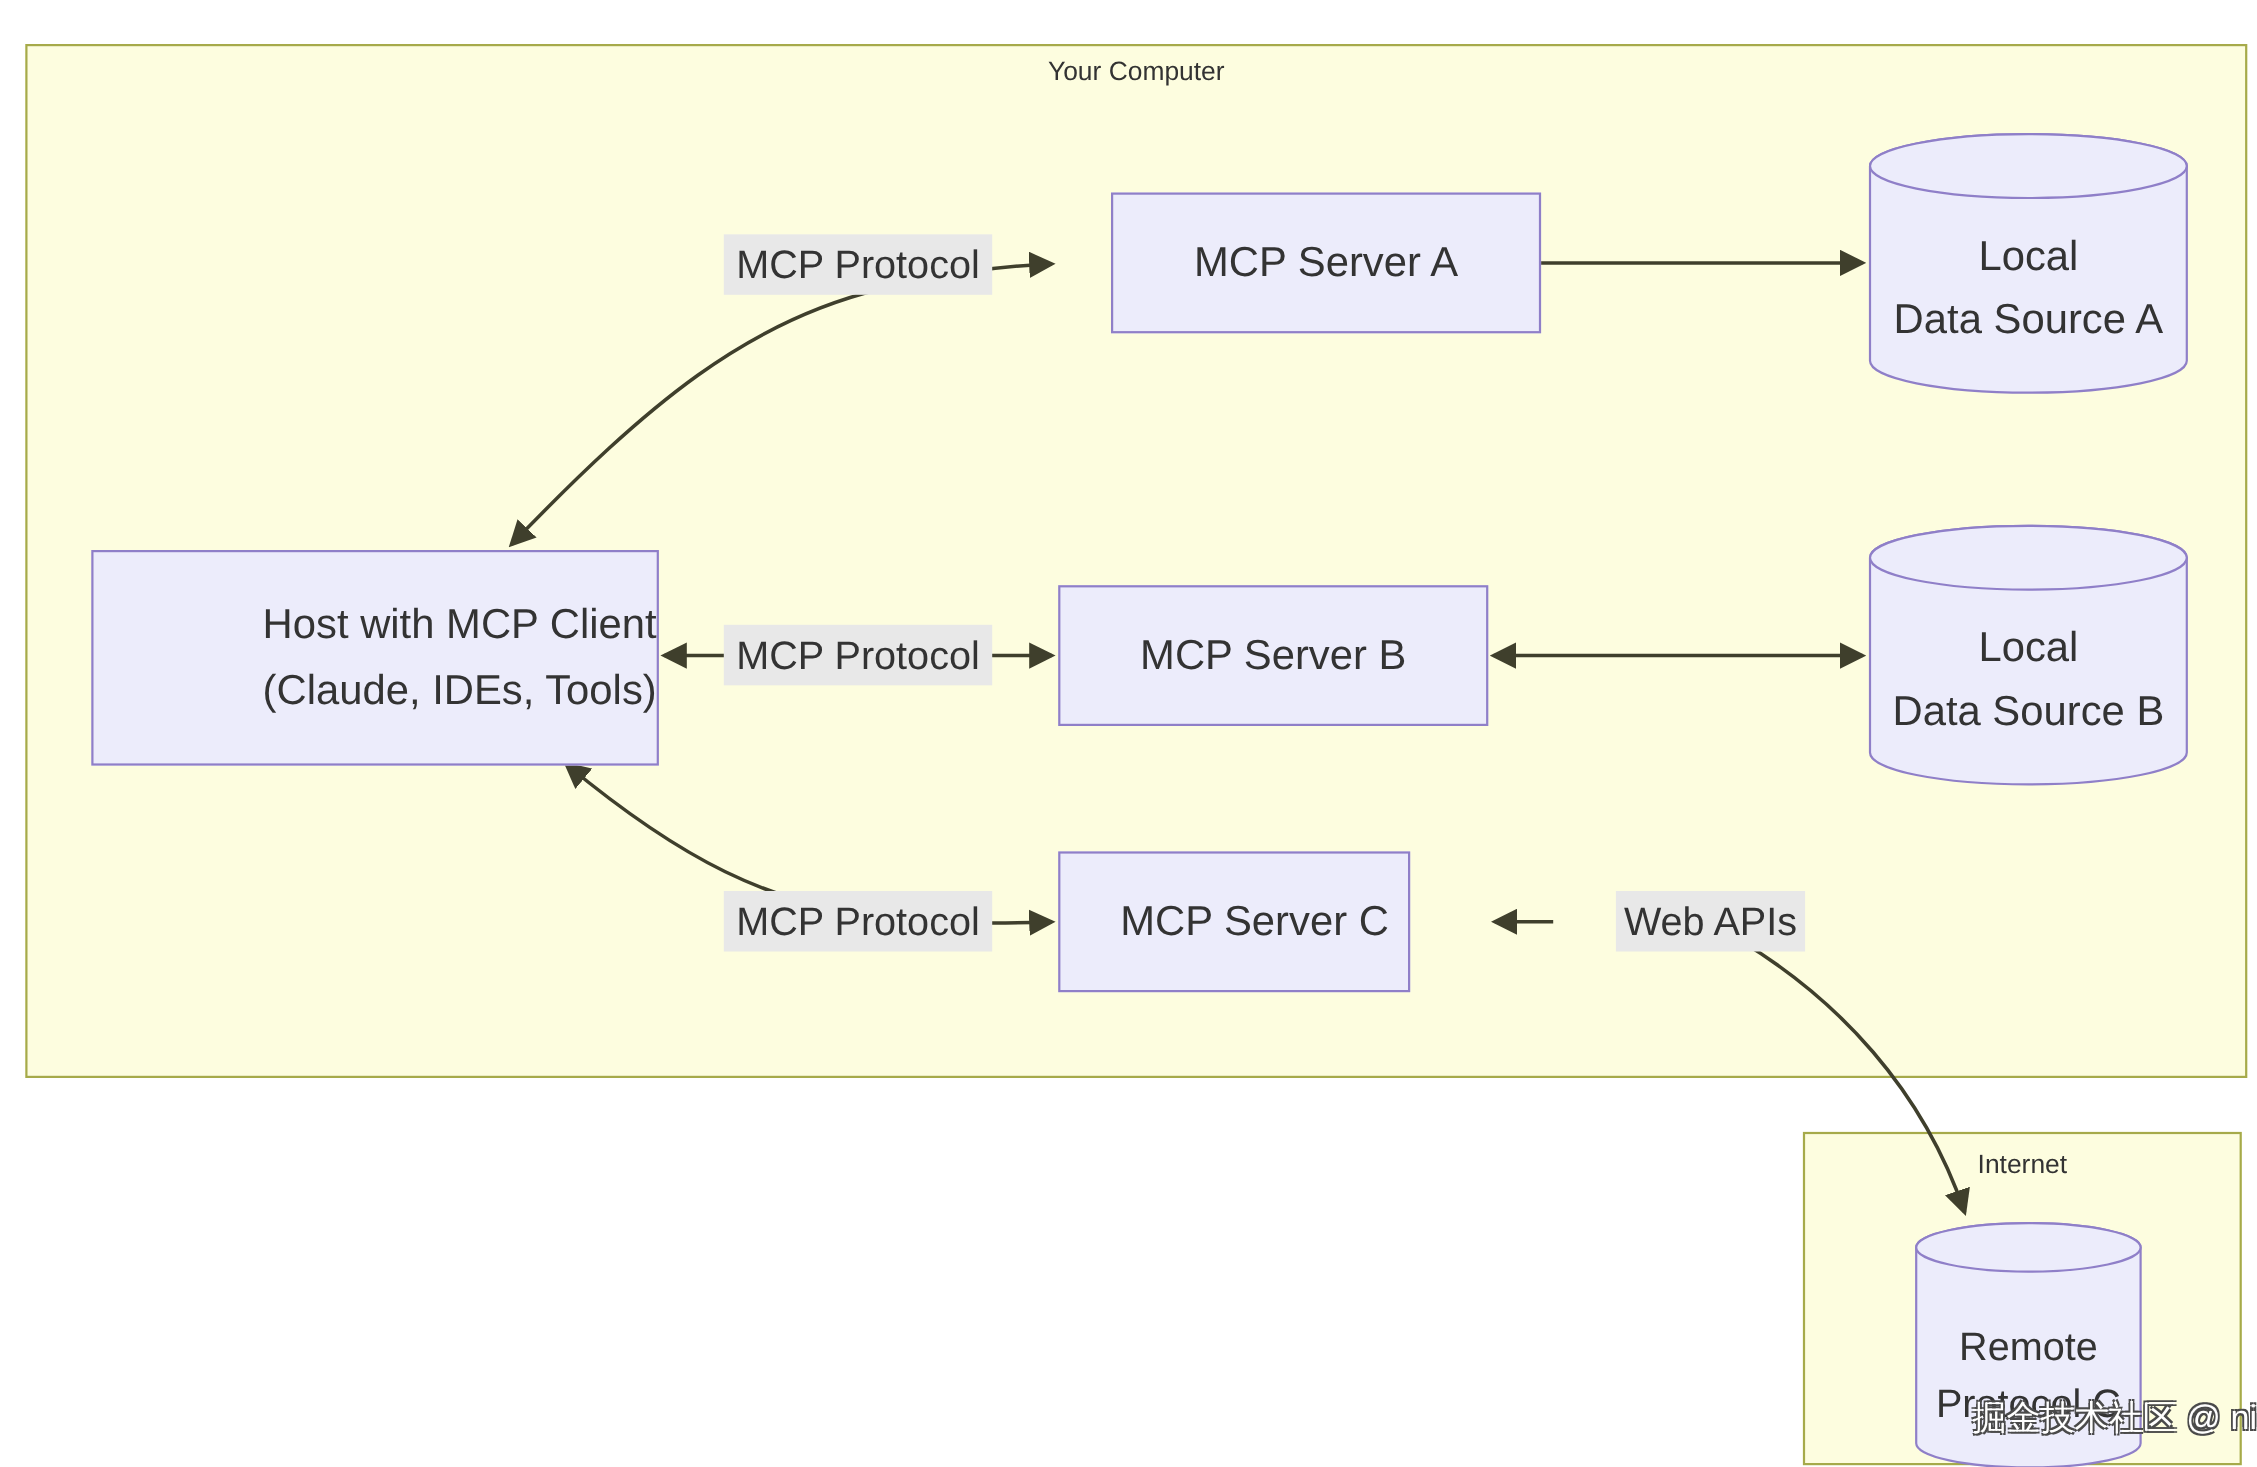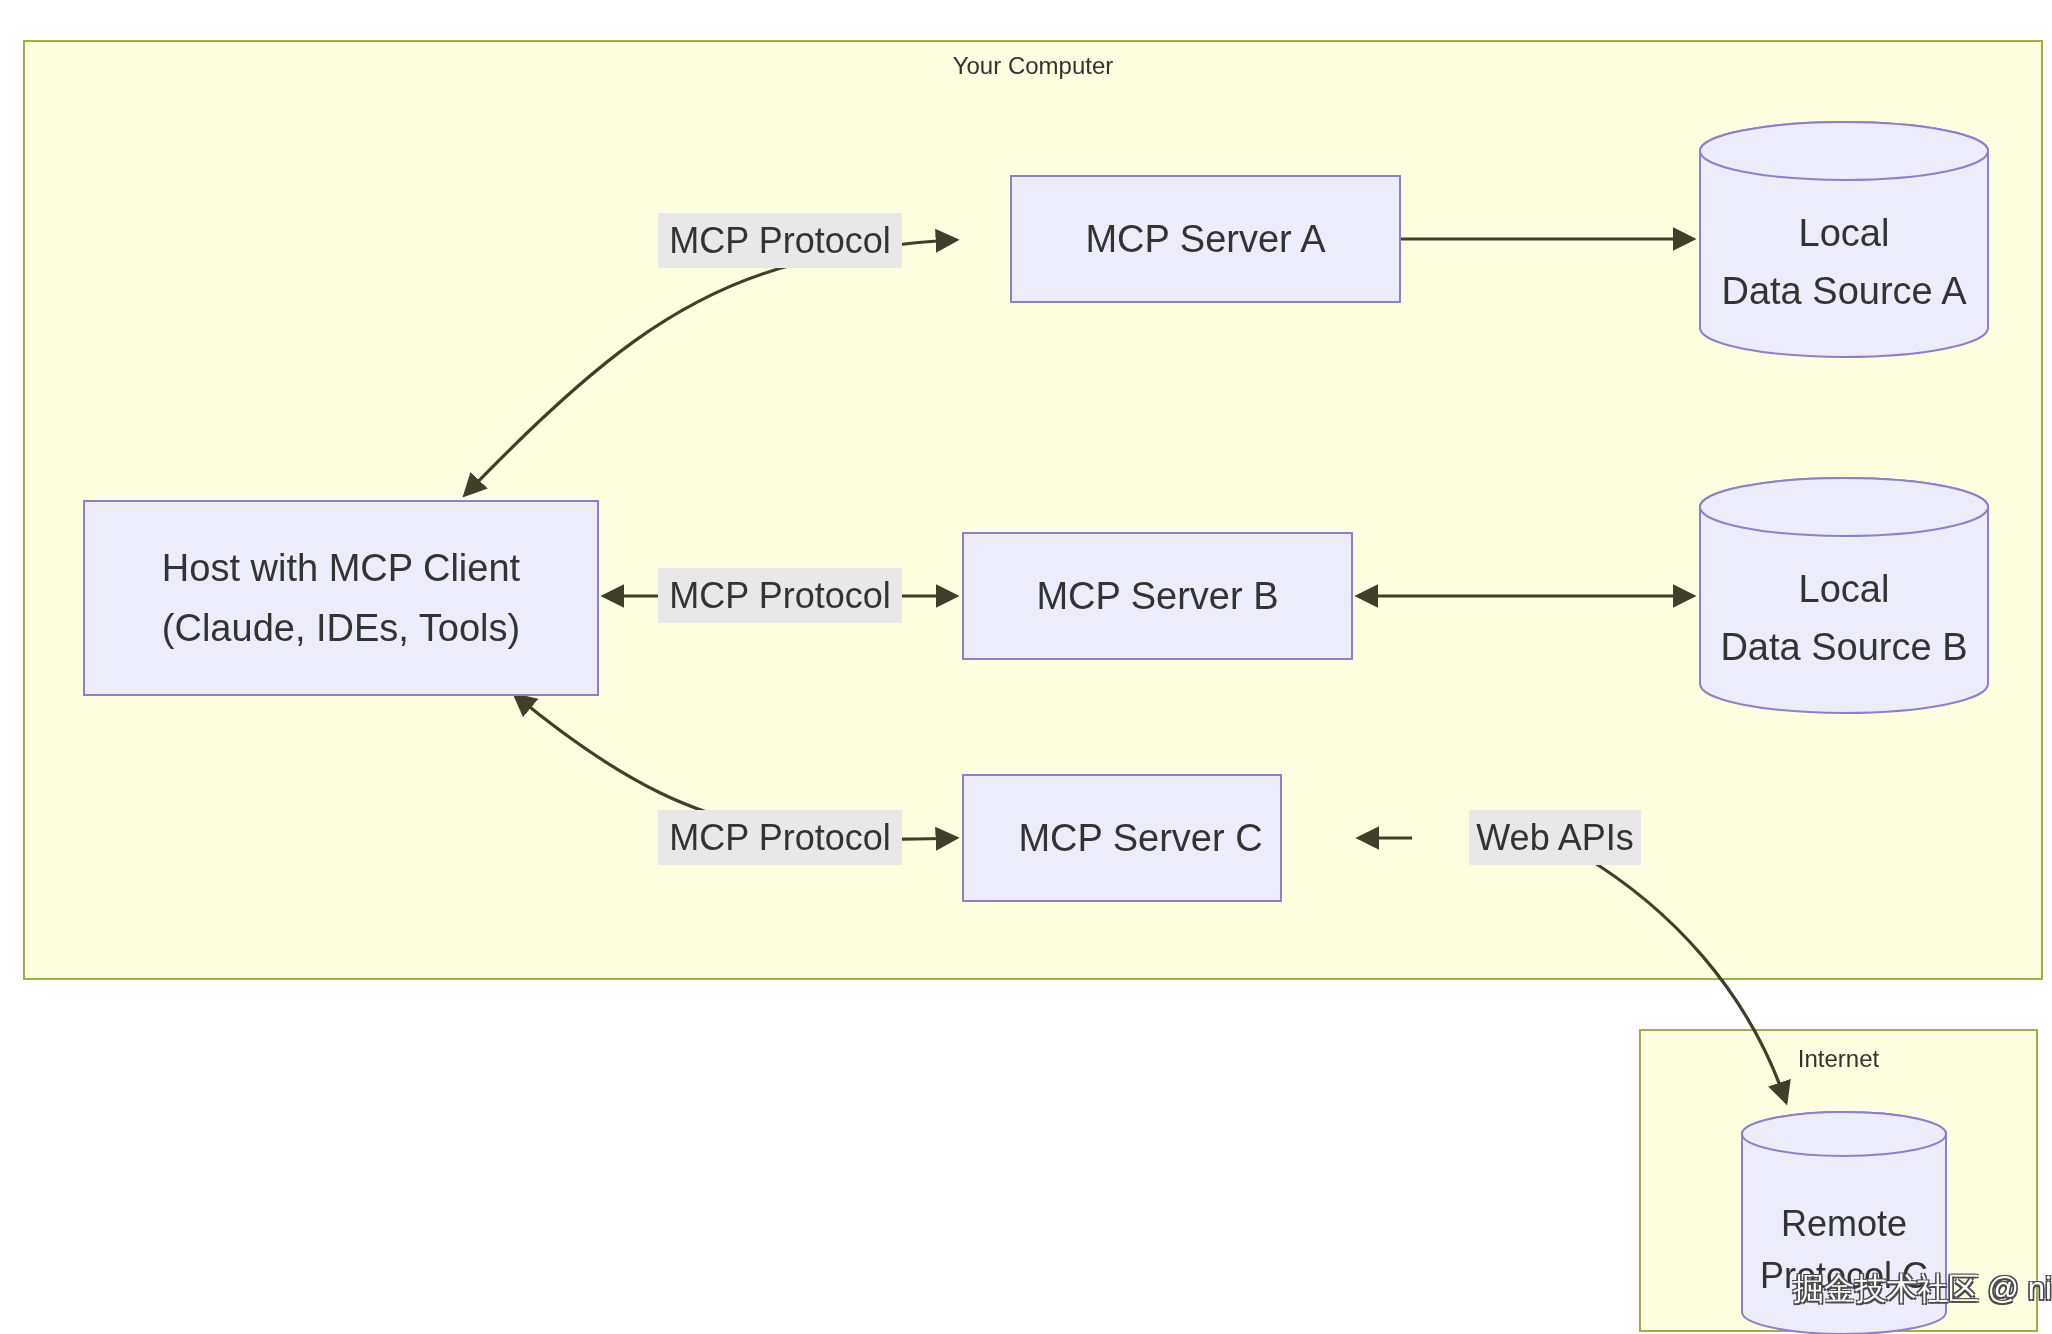--- a/index.html
+++ b/index.html
@@ -121,21 +121,21 @@
     </defs>
     <path class="edge" d="M 465,495 C 590,365 680,292 800,263 C 860,249 905,242 956,240" marker-start="url(#arrowhead)" marker-end="url(#arrowhead)"></path>
     <path class="edge" d="M 604,596 L 956,596" marker-start="url(#arrowhead)" marker-end="url(#arrowhead)"></path>
     <path class="edge" d="M 515,695 C 620,782 700,822 800,833 C 860,840 905,840 956,838" marker-start="url(#arrowhead)" marker-end="url(#arrowhead)"></path>
     <path class="edge" d="M 1358,239 L 1693,239" marker-start="url(#arrowhead)" marker-end="url(#arrowhead)"></path>
     <path class="edge" d="M 1358,596 L 1693,596" marker-start="url(#arrowhead)" marker-end="url(#arrowhead)"></path>
     <path class="edge" d="M 1412,838 L 1359,838" marker-end="url(#arrowhead)"></path>
     <path class="edge" d="M 1582,855 C 1670,908 1748,990 1786,1102" marker-end="url(#arrowhead)"></path>
   </svg>
 
-  <div class="node" style="left:83px; top:500px; width:516px; height:196px;">
+  <div class="node" style="left:83px; top:500px; width:516px; height:196px;align-items:flex-end;">
     <div>Host with MCP Client</div>
     <div>(Claude, IDEs, Tools)</div>
   </div>
 
   <div class="node" style="left:962px; top:175px; width:391px; height:128px;margin-left:48px;">
     <div>MCP Server A</div>
   </div>
 
   <div class="node" style="left:962px; top:532px; width:391px; height:128px;">
     <div>MCP Server B</div>

